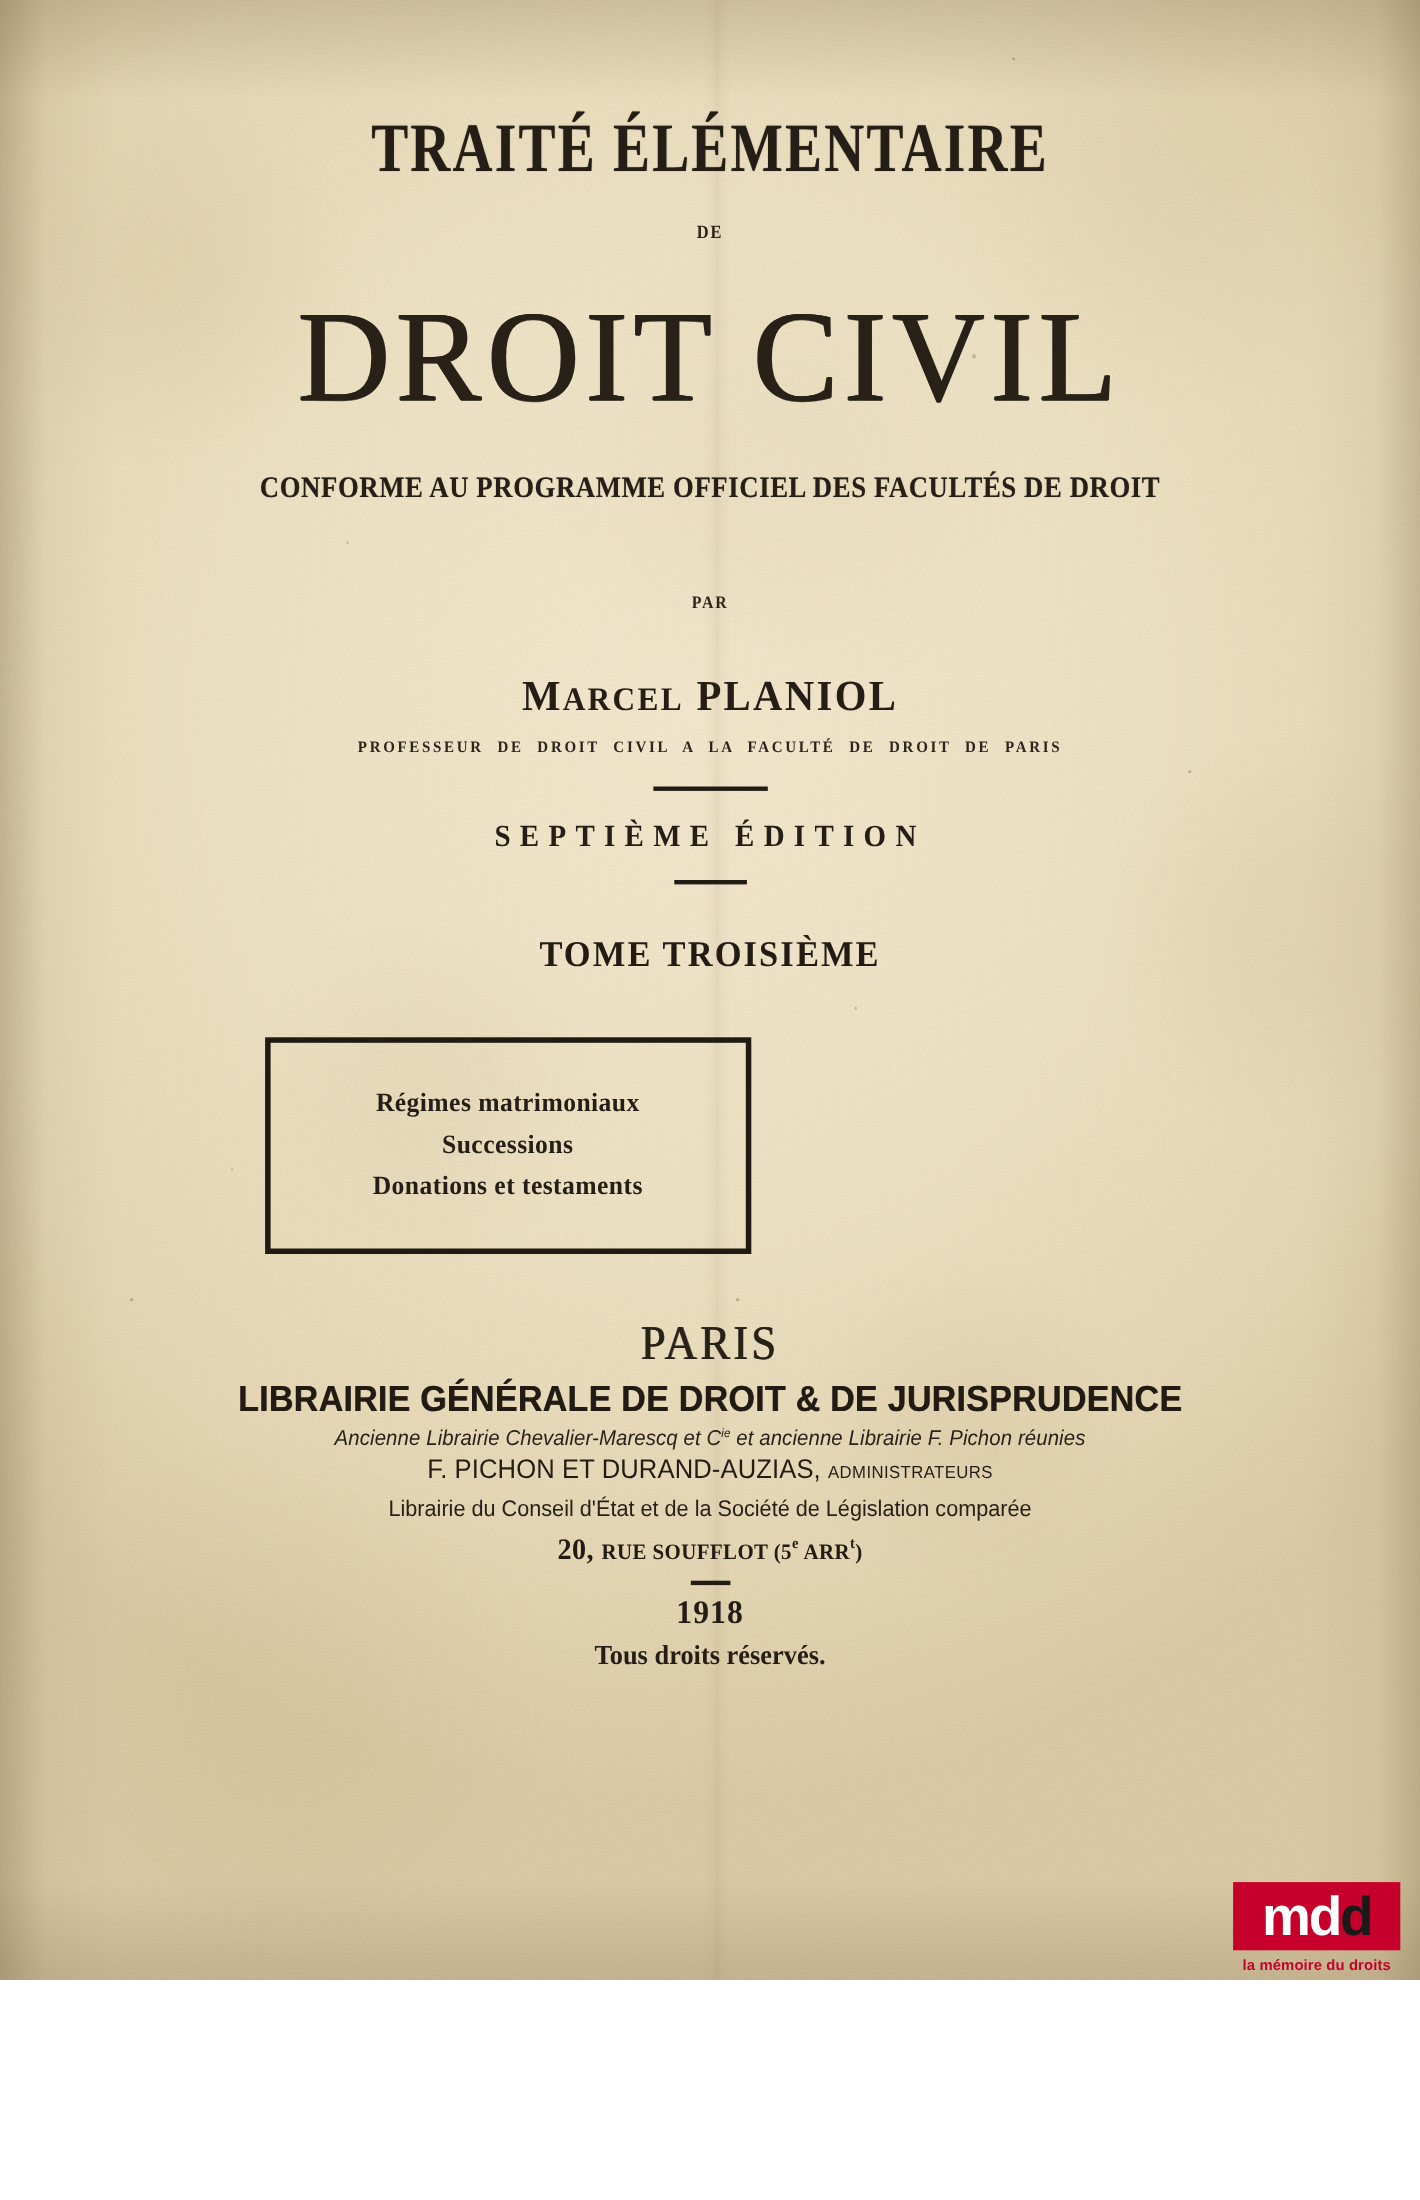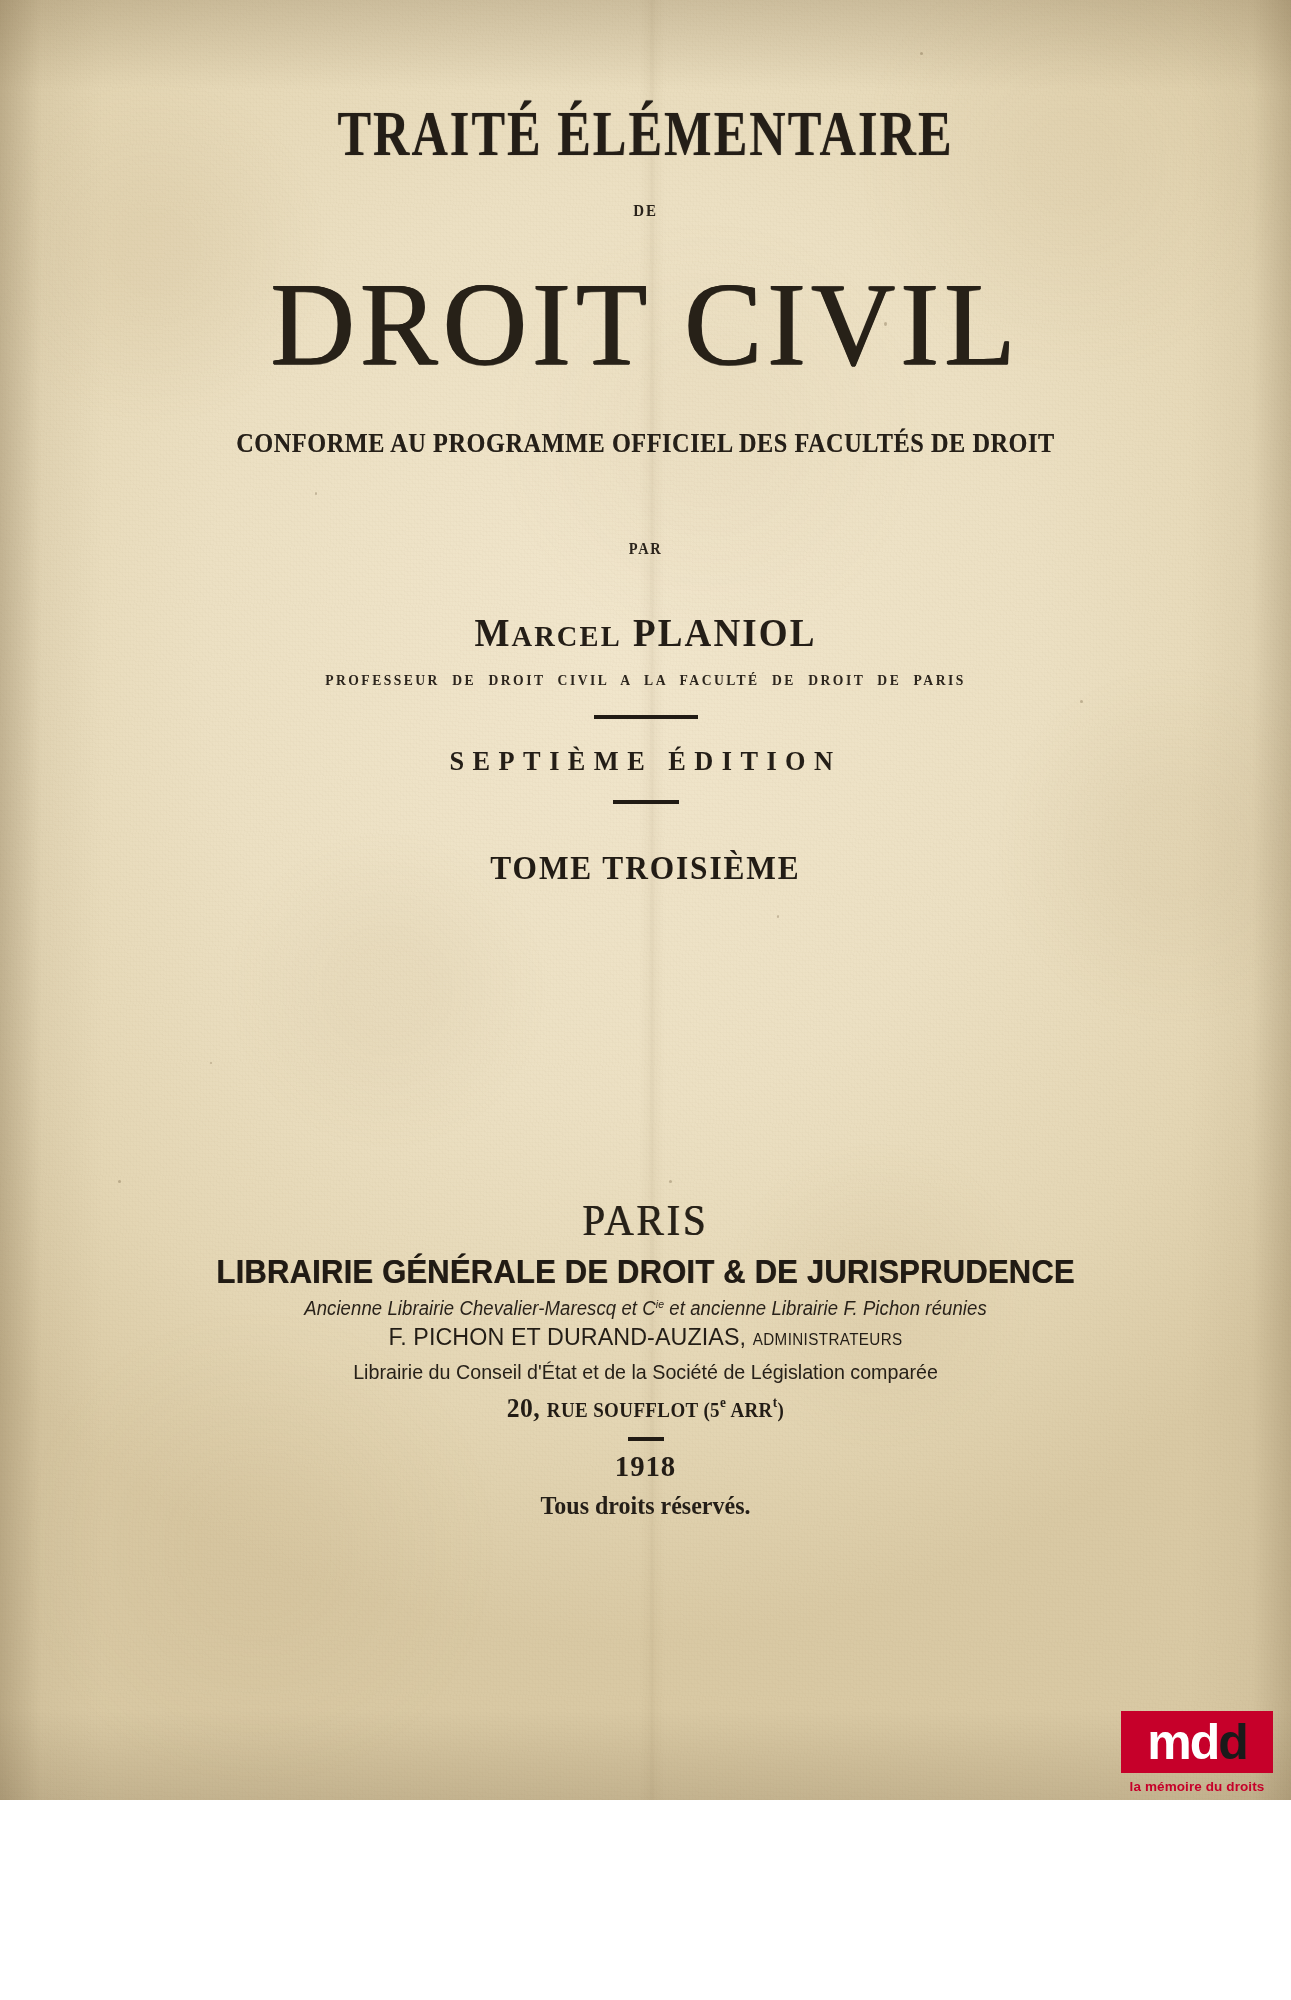--- a/index.html
+++ b/index.html
@@ -398,20 +398,25 @@
     <div class="line" id="author-role">PROFESSEUR DE DROIT CIVIL A LA FACULTÉ DE DROIT DE PARIS</div>
 
     <div class="rule" id="rule-1"></div>
 
     <div class="line" id="edition">SEPTIÈME ÉDITION</div>
 
     <div class="rule" id="rule-2"></div>
 
     <div class="line" id="tome">TOME TROISIÈME</div>
 
+    <div id="contents-box">
+      <div class="content-line">Régimes matrimoniaux</div>
+      <div class="content-line">Successions</div>
+      <div class="content-line">Donations et testaments</div>
+    </div>
 
     <div class="line" id="city">PARIS</div>
 
     <div class="line" id="publisher">LIBRAIRIE GÉNÉRALE DE DROIT &amp; DE JURISPRUDENCE</div>
 
     <div class="line" id="pub-former">
       <span>Ancienne Librairie Chevalier-Marescq et C</span><sup>ie</sup><span> et ancienne Librairie F. Pichon réunies</span>
     </div>
 
     <div class="line" id="pub-admins">

